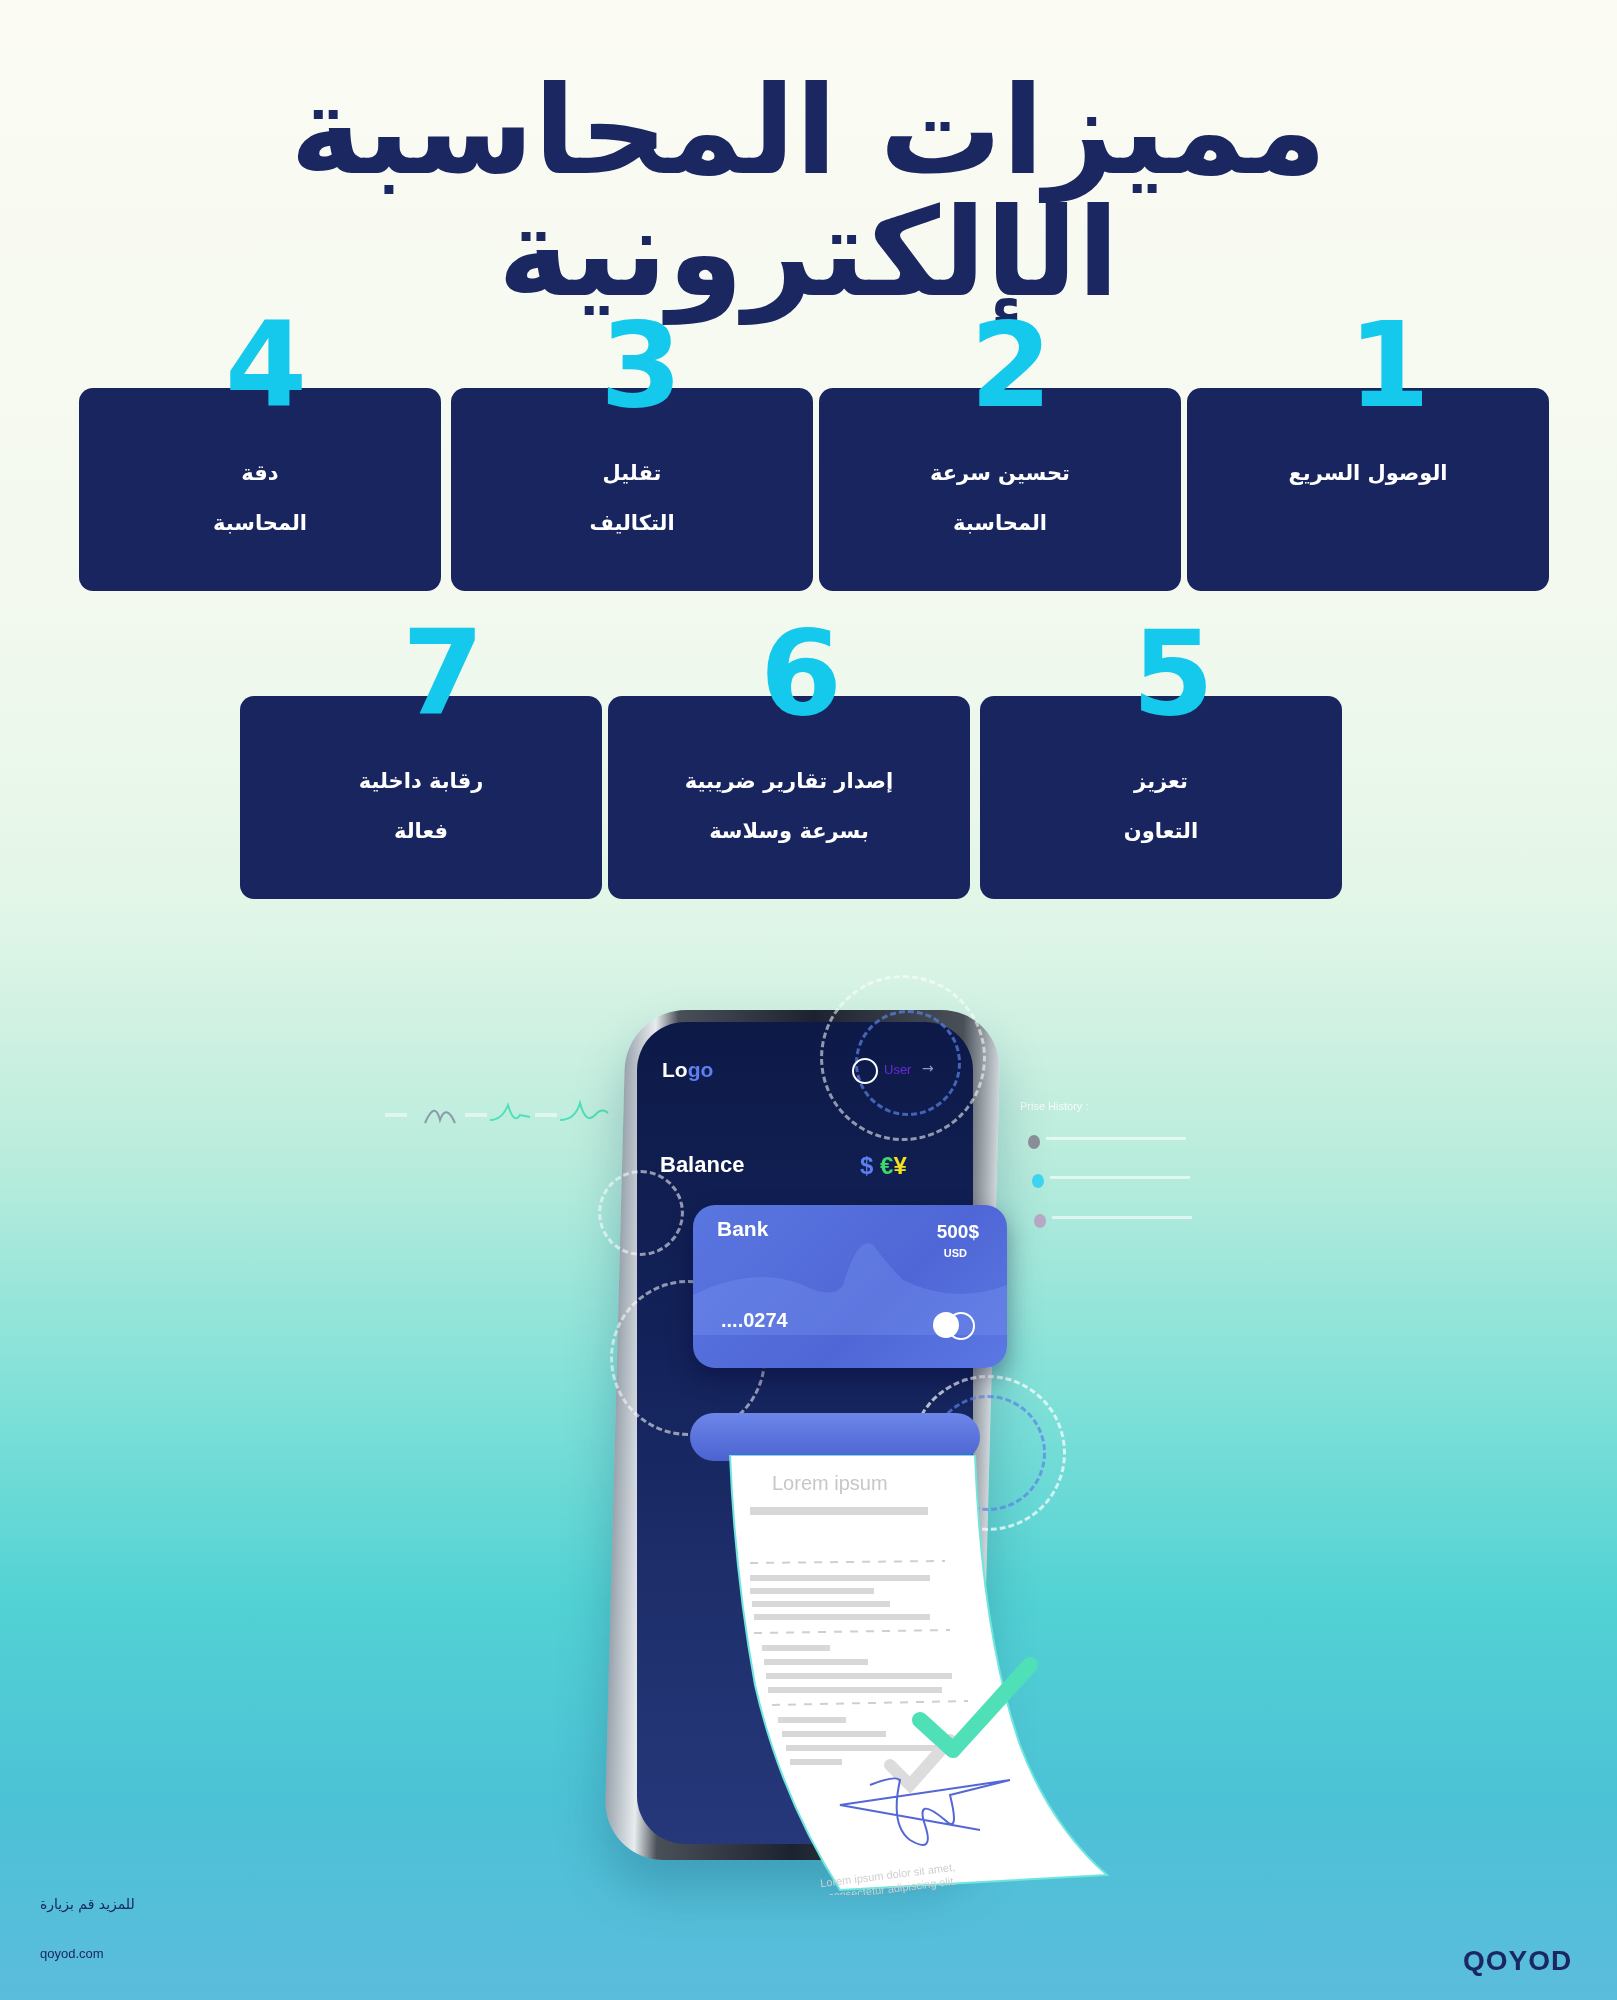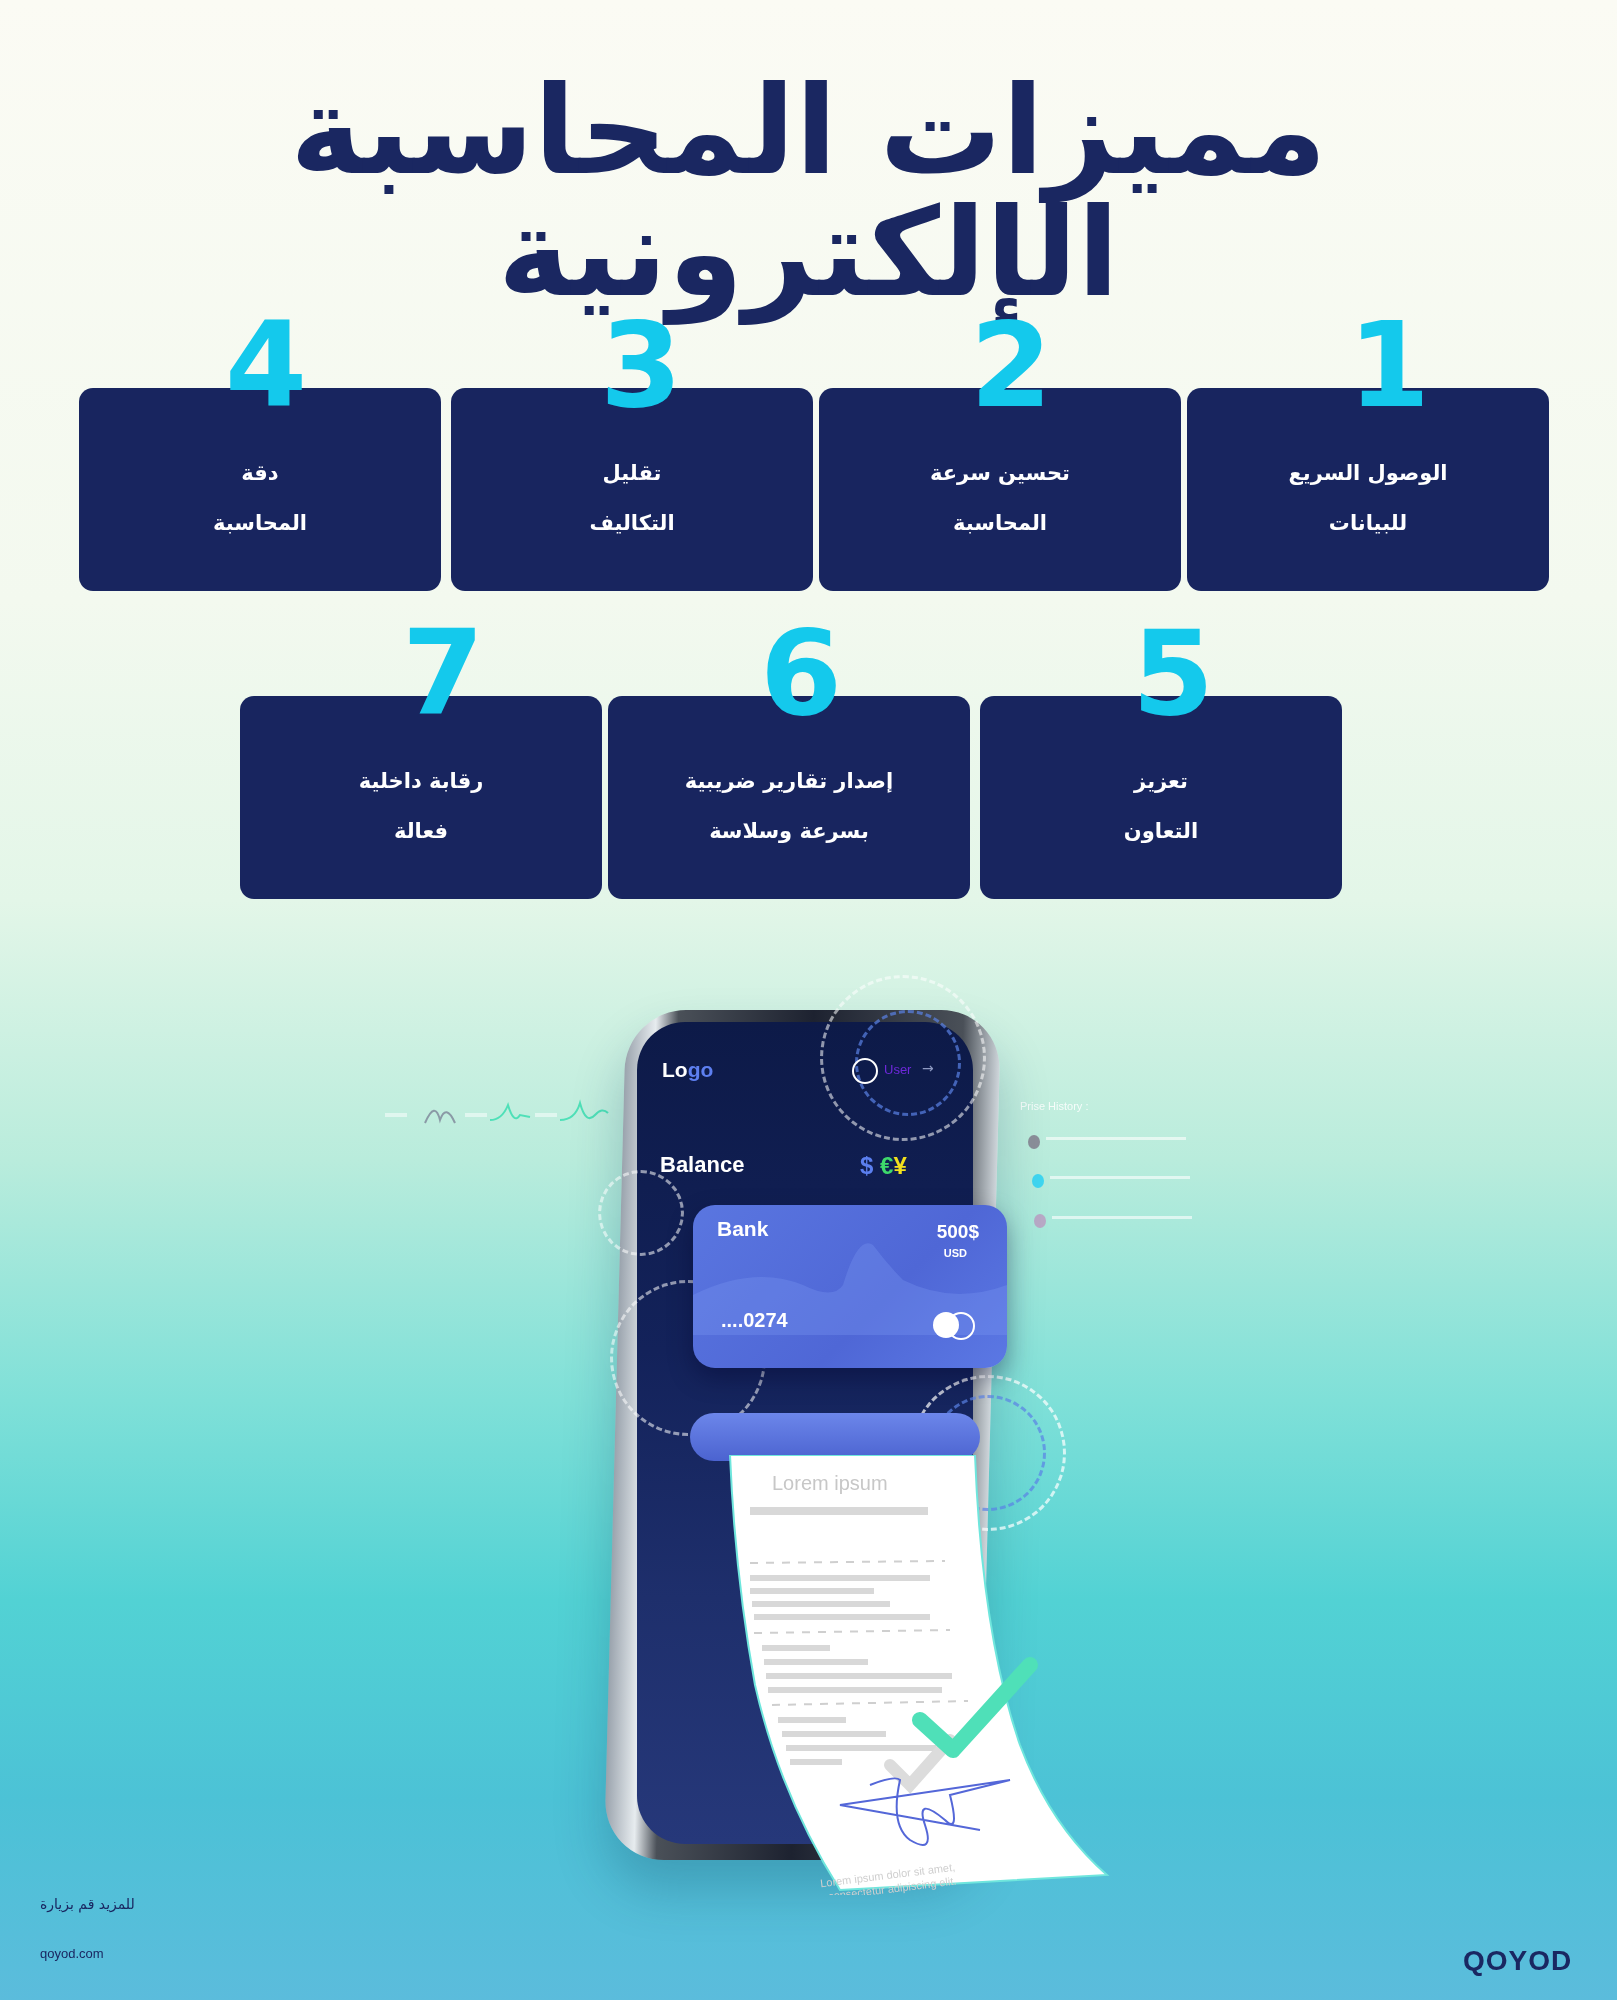--- a/index.html
+++ b/index.html
@@ -23,21 +23,20 @@
   .slot{left:690px;top:1413px;width:290px;height:48px;border-radius:24px;background:linear-gradient(180deg,#6c86ea,#4b63d0);}
 </style>
 </head>
 <body>
 
 <div class="abs title">مميزات المحاسبة الإلكترونية</div>
 
 <div class="card" style="left:1187px;top:388px">
   <div class="txt">
       <div>الوصول السريع</div>
-      <div>للبيانات</div>
     </div>
 </div>
 <div class="num" style="left:1348px;top:306px">1</div>
 
 <div class="card" style="left:819px;top:388px">
   <div class="txt">
       <div>تحسين سرعة</div>
       <div>المحاسبة</div>
     </div>
 </div>

